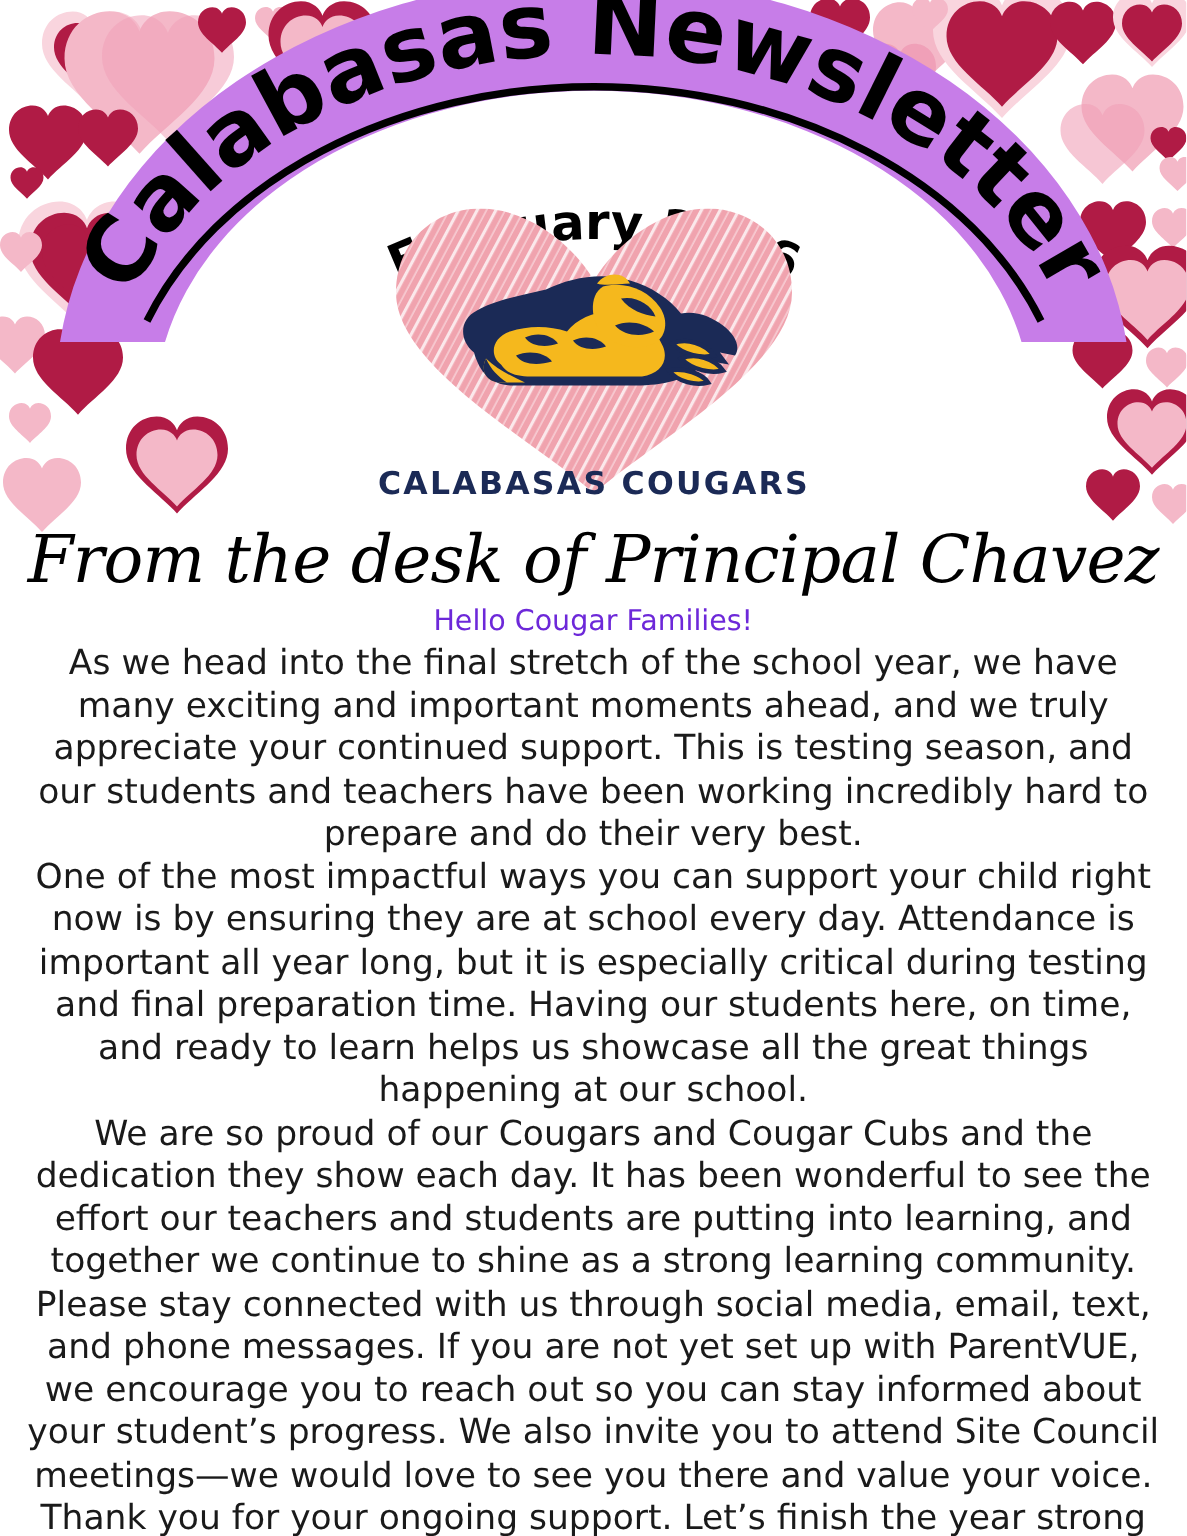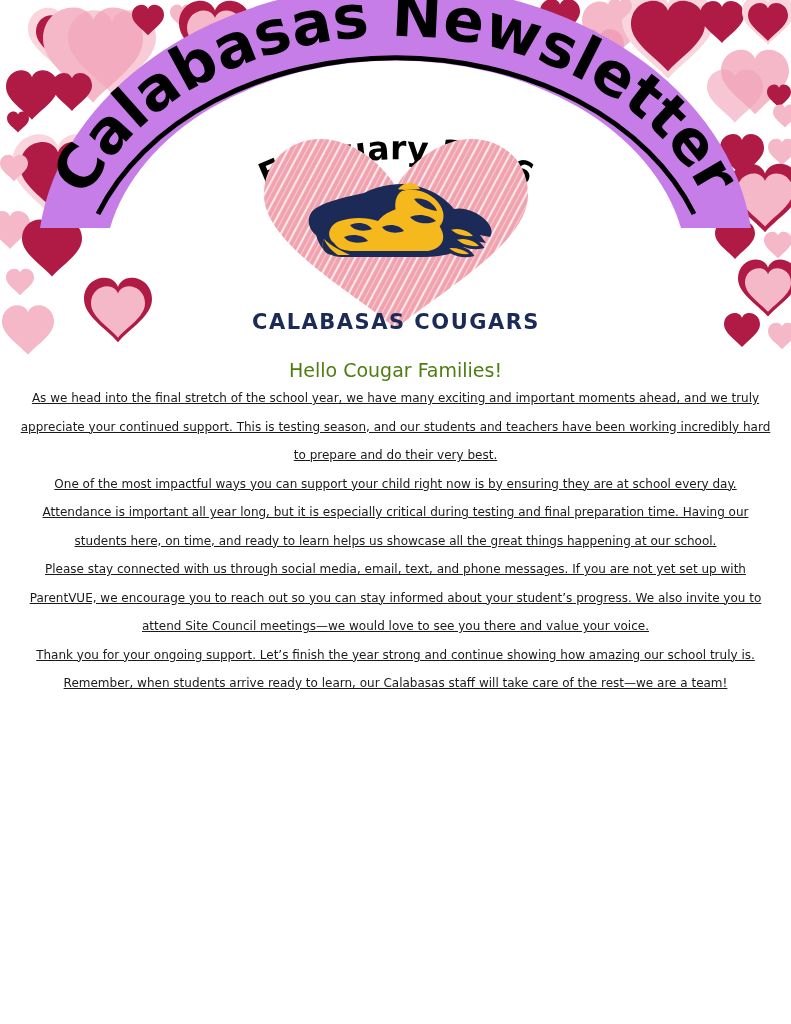--- a/index.html
+++ b/index.html
@@ -77,31 +77,30 @@
     line-height: 1.0;
     letter-spacing: -0.5px;
     color: #000000;
     white-space: nowrap;
   }
   .greeting {
     margin: 4px 0 0 0;
     font-family: "DejaVu Sans", sans-serif;
     font-size: 19px;
     line-height: 28px;
-    color: #4d7c0f;
+    color: #6d28d9;
   }
   .para {
     margin: 0;
     padding: 0 6px;
     font-family: "DejaVu Sans", sans-serif;
-    font-size: 12px;
+    font-size: 23px;
     line-height: 28.5px;
     color: #1a1a1a;
     text-align: center;
-    text-decoration: underline;
   }
 </style>
 </head>
 <body>
 
 <div id="page">
 
   <div id="hearts-layer">
     <svg width="791" height="380" viewBox="0 0 791 380" xmlns="http://www.w3.org/2000/svg">
       <defs>
@@ -257,27 +256,29 @@
           <path d="M26,62 C22,70 26,78 36,78 L40,78 C34,74 29,69 26,62 Z" fill="#1B2A56"></path>
         </g>
 
         <text x="150" y="196" text-anchor="middle" font-family="'DejaVu Sans', sans-serif" font-size="21" font-weight="bold" letter-spacing="1.5" fill="#1B2A56">CALABASAS COUGARS</text>
       </svg>
     </div>
   </div>
 
   <div id="letter">
 
+    <h1 id="letter-heading">From the desk of Principal Chavez</h1>
 
     <p class="greeting">Hello Cougar Families!</p>
 
     <p class="para">As we head into the final stretch of the school year, we have many exciting and important moments ahead, and we truly appreciate your continued support. This is testing season, and our students and teachers have been working incredibly hard to prepare and do their very best.</p>
 
     <p class="para">One of the most impactful ways you can support your child right now is by ensuring they are at school every day. Attendance is important all year long, but it is especially critical during testing and final preparation time. Having our students here, on time, and ready to learn helps us showcase all the great things happening at our school.</p>
 
+    <p class="para">We are so proud of our Cougars and Cougar Cubs and the dedication they show each day. It has been wonderful to see the effort our teachers and students are putting into learning, and together we continue to shine as a strong learning community.</p>
 
     <p class="para">Please stay connected with us through social media, email, text, and phone messages. If you are not yet set up with ParentVUE, we encourage you to reach out so you can stay informed about your student’s progress. We also invite you to attend Site Council meetings—we would love to see you there and value your voice.</p>
 
     <p class="para">Thank you for your ongoing support. Let’s finish the year strong and continue showing how amazing our school truly is. Remember, when students arrive ready to learn, our Calabasas staff will take care of the rest—we are a team!</p>
 
   </div>
 
 </div>
 
 </body></html>

